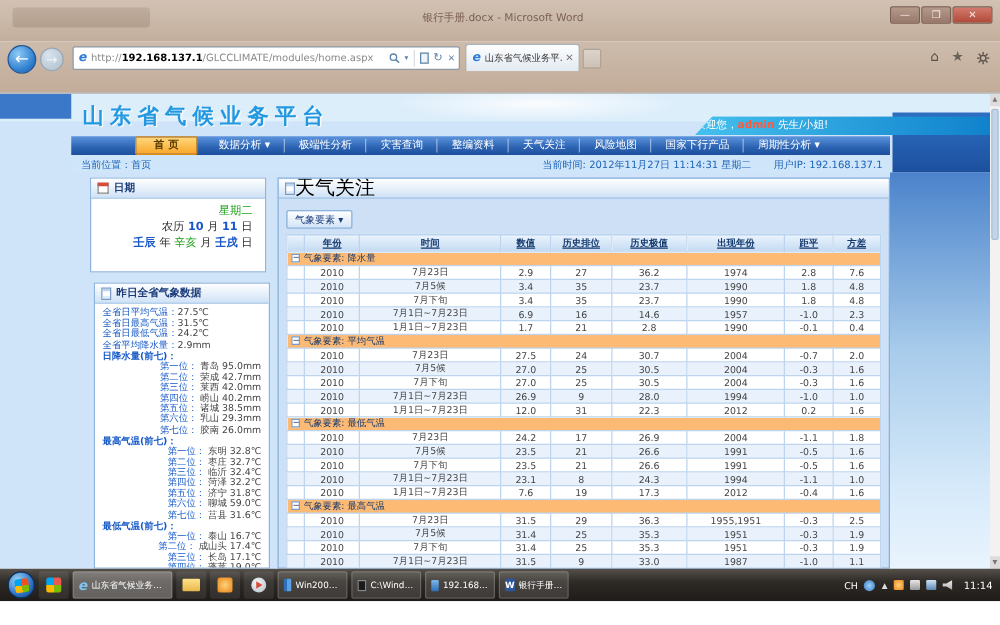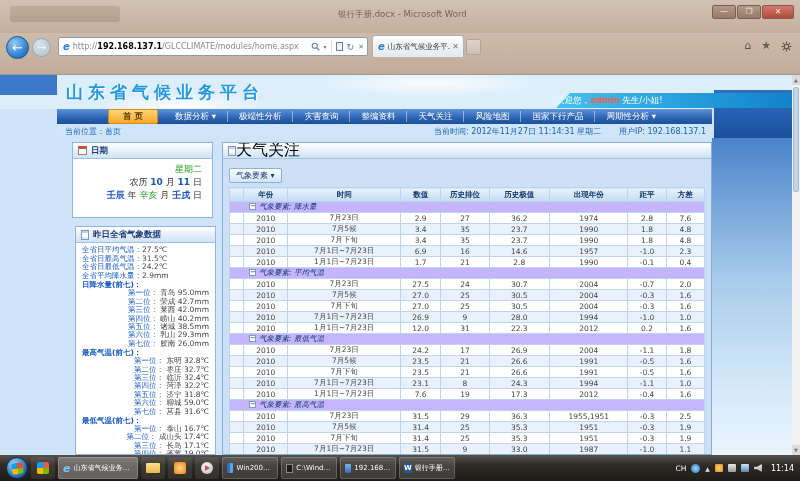--- a/index.html
+++ b/index.html
@@ -52,21 +52,21 @@
     background:radial-gradient(#e8eef3,#9fb4c6); border:1px solid #8299ad; }
   .blocked-icon:after { content:""; position:absolute; left:2px; top:5px; width:7px; height:2px; background:#fff; }
   .mini-ic { display:inline-block; width:13px; height:10px; border-radius:2px; margin-right:4px; }
   .cmd-mid { position:absolute; left:466px; top:2px; display:flex; align-items:center; gap:6px; }
   .bing-text { font-size:10px; font-weight:bold; color:#1a62c8; letter-spacing:.5px; }
   .cmd-dots { position:absolute; right:10px; top:2px; font-size:9px; color:#4f7fb8; letter-spacing:1px; }
 
   
   .page { position:absolute; left:0; top:75px; width:800px; height:380px; background:#cfe4f8; overflow:hidden; }
 
-  .page-header { position:absolute; left:0; top:0; width:792px; height:34px;
+  .page-header { position:absolute; left:0; top:0; width:792px; height:22px;
     background:#ddeefb;
     background-image:radial-gradient(ellipse 120px 18px at 180px 30px, rgba(255,255,255,.9), transparent 70%),
       radial-gradient(ellipse 160px 20px at 430px 8px, rgba(255,255,255,.85), transparent 70%),
       radial-gradient(ellipse 140px 16px at 640px 26px, rgba(255,255,255,.8), transparent 70%); }
   .header-left-band { position:absolute; left:0; top:0; width:57px; height:20px; background:#3b79c8; }
   .page-title { position:absolute; left:66px; top:6px; font-size:17px; font-weight:bold; color:#2398e0;
     letter-spacing:5px; text-shadow:1px 1px 1px #ffffff; }
   .header-right-block { position:absolute; left:714px; top:15px; width:78px; height:48px;
     background:linear-gradient(#2e6fc2,#1c4f9e); }
   .welcome-ribbon { position:absolute; left:556px; top:18px; width:236px; height:15px;
@@ -120,22 +120,22 @@
   .main-panel { left:222px; top:67px; width:490px; height:313px; background:#cde0f5; border:1px solid #86b0dc; overflow:hidden; }
   .main-title-bar { height:16px; background:linear-gradient(#ffffff,#cfe2f6); border-bottom:1px solid #a0c2e6;
     display:flex; align-items:center; padding-left:5px; }
   .main-body { padding:4px 6px 0 6px; }
   .filter-btn { height:15px; font-size:8px; color:#1b3c7a; background:linear-gradient(#ffffff,#d2e4f6);
     border:1px solid #8ab2da; border-radius:2px; padding:0 6px; margin:1px 0 4px 0; font-family:inherit; }
 
   table.wtable { width:476px; border-collapse:collapse; table-layout:fixed; font-size:7.5px; background:#fff; }
   .wtable th, .wtable td { border:1px solid #bcd4ee; text-align:center; overflow:hidden; white-space:nowrap;
     height:11px; padding:0 1px; color:#444; }
-  .wtable thead th { height:14px; background:linear-gradient(#e9f3fd,#c3daf2); color:#14386e; font-weight:bold; }
-  .wtable tr.group-row td { background:#c4b5fd; color:#14386e; text-align:left; padding-left:19px;font-style:italic; }
+  .wtable thead th { height:14px; background:linear-gradient(#e9f3fd,#c3daf2); color:#14386e; font-weight:bold;text-decoration:underline; }
+  .wtable tr.group-row td { background:#fdba74; color:#14386e; text-align:left; padding-left:3px; }
   .wtable tr.data-row.odd td { background:#e9f2fc; }
   .expand-box { display:inline-block; width:7px; height:7px; border:1px solid #7a9cc4; background:#fff;
     font-size:7px; line-height:5px; text-align:center; color:#335; vertical-align:middle; margin-right:3px; }
   .c0{width:14px}.c1{width:44px}.c2{width:112px}.c3{width:40px}.c4{width:48px}.c5{width:60px}.c6{width:78px}.c7{width:38px}.c8{width:38px}
 
   
   .page-scrollbar { position:absolute; right:0; top:0; width:8px; height:380px; background:#f2f2f2; }
   .sb-arrow { position:absolute; left:0; width:8px; height:10px; background:#dcdcdc; color:#777;
     font-size:5px; text-align:center; line-height:10px; }
   .sb-thumb { position:absolute; left:1px; top:12px; width:6px; height:105px; background:#c2d4e8;

